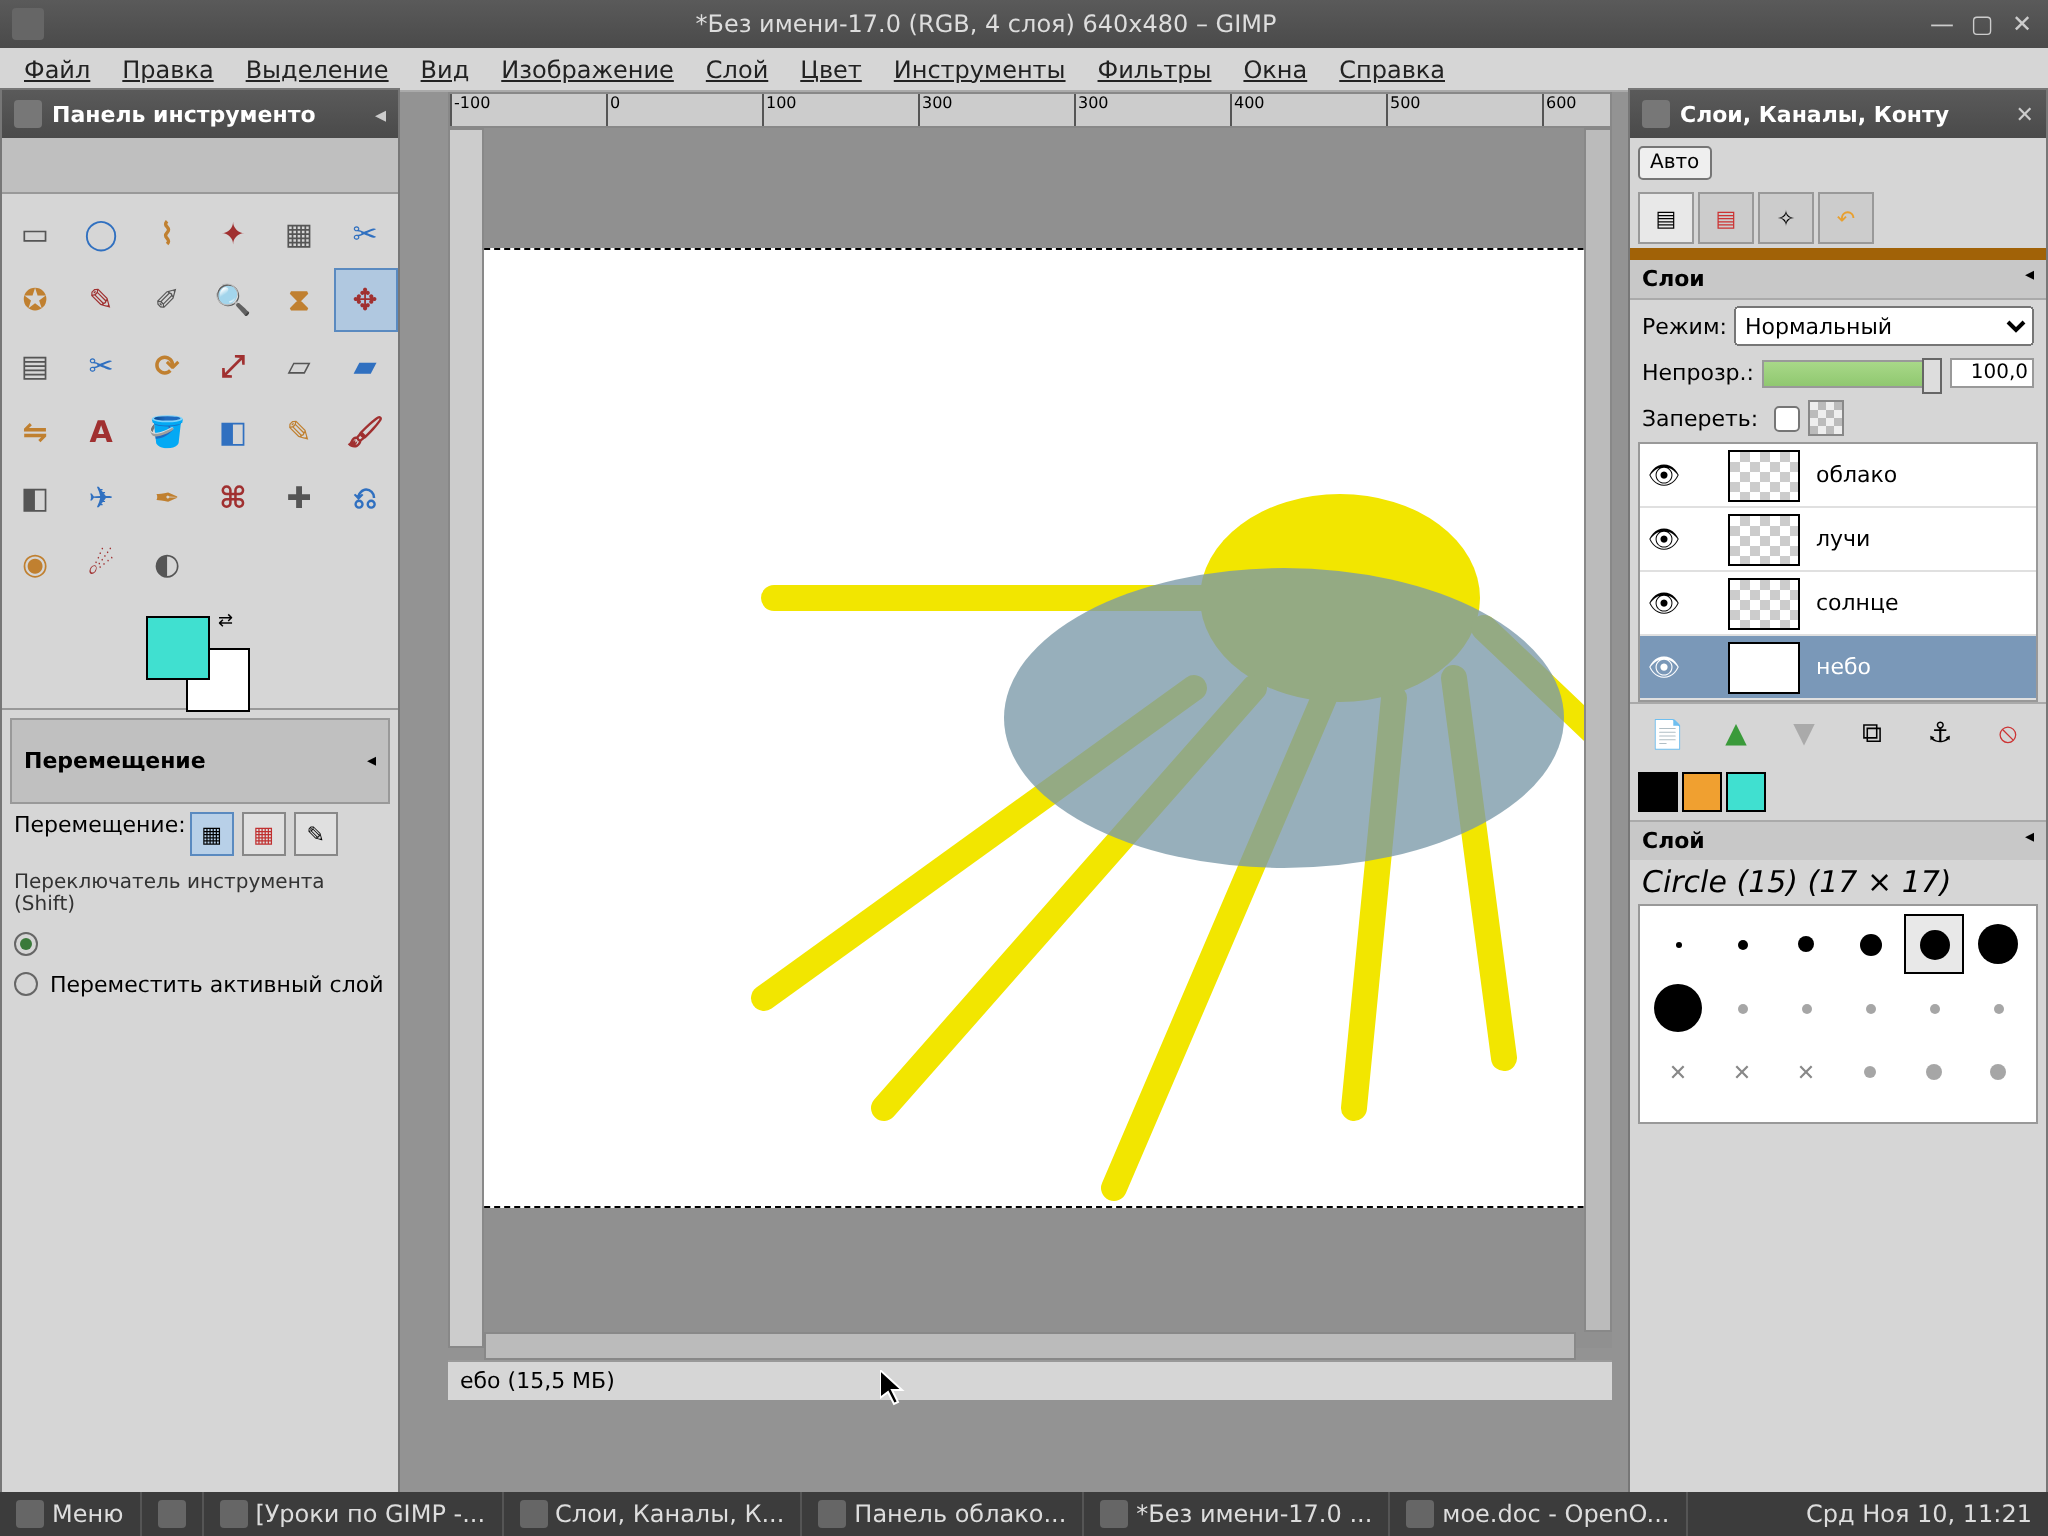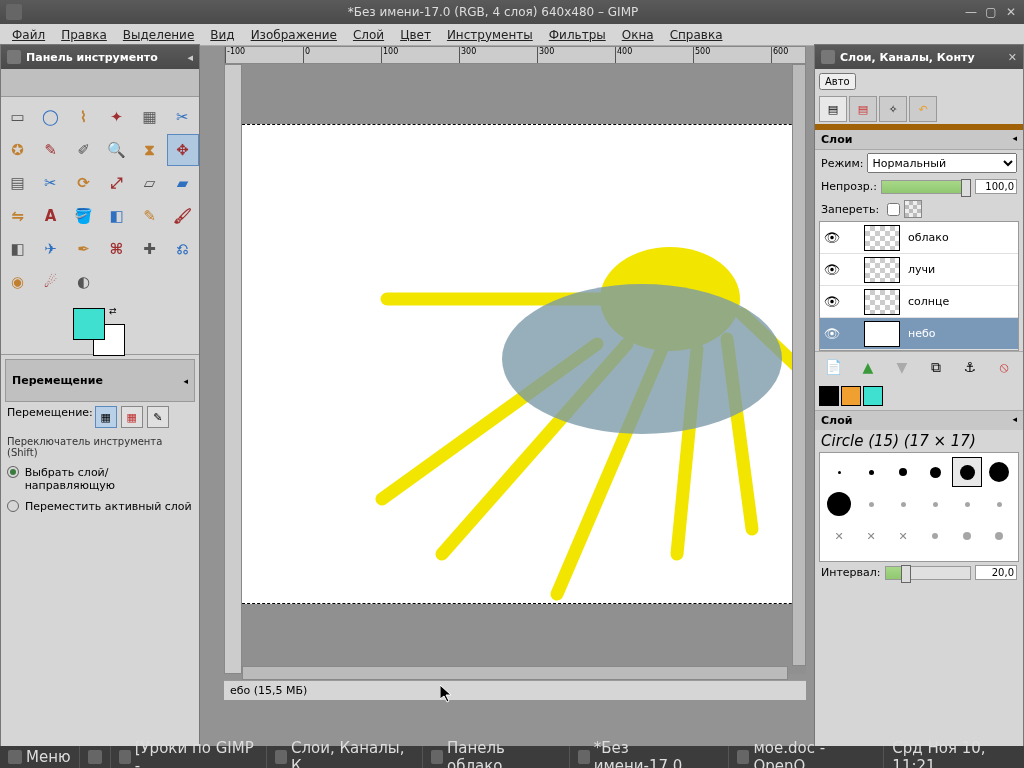--- a/index.html
+++ b/index.html
@@ -85,21 +85,21 @@
 .brushes-hdr{background:#c8c8c8;padding:3px 6px;font-weight:bold;font-size:11px;display:flex;border-top:1px solid #aaa;}
 .brushes-hdr .chev{margin-left:auto;font-size:9px;}
 .brush-name{padding:2px 6px;font-size:15px;font-style:italic;}
 .brush-grid{display:grid;grid-template-columns:repeat(6,30px);gap:2px;padding:4px;background:#fff;margin:0 4px;border:1px solid #999;height:110px;overflow:hidden;align-content:start;}
 .brush{width:30px;height:30px;display:flex;align-items:center;justify-content:center;cursor:pointer;border:1px solid transparent;}
 .brush.sel{border:1px solid #000;background:#e8e8e8;}
 .brush .dot{border-radius:50%;background:#000;}
 .interval-row{display:flex;align-items:center;padding:3px 6px;gap:4px;font-size:11px;}
 
 
-.taskbar{position:absolute;left:0;right:0;bottom:0;height:22px;background:#3c3c3c;display:flex;align-items:center;color:#ddd;font-size:15px;}
+.taskbar{position:absolute;left:0;right:0;bottom:0;height:22px;background:#3c3c3c;display:flex;align-items:center;color:#ddd;font-size:12px;}
 .taskbar .tb-item{padding:2px 8px;border-right:1px solid #555;display:flex;align-items:center;gap:4px;cursor:pointer;height:100%;}
 .taskbar .tb-icon{width:14px;height:14px;background:#666;border-radius:2px;}
 .taskbar .clock{margin-left:auto;padding:2px 8px;}
 
 .cursor-arrow{position:absolute;left:440px;top:685px;pointer-events:none;}
 </style>
 </head>
 <body>
 
 <div class="gimp-window">
@@ -287,21 +287,20 @@
       <span>Перемещение:</span>
       <span class="modeicon sel">▦</span>
       <span class="modeicon" style="color:#c03030">▦</span>
       <span class="modeicon">✎</span>
     </div>
     <div class="opt-row" style="font-size:10px;color:#333;">
       <span>Переключатель инструмента  (Shift)</span>
     </div>
     <div class="opt-row">
       <span class="radio on"></span>
-        <span>Выбрать слой/направляющую</span>
     </div>
     <div class="opt-row">
       <span class="radio"></span>
         <span>Переместить активный слой</span>
     </div>
   </div>
 </div>
 
 <div class="layers-dock">
   <div class="panel-title">
@@ -434,28 +433,20 @@
       <div class="brush">
         <div class="dot" style="width:6px;height:6px;opacity:0.35"></div>
       </div>
       <div class="brush">
         <div class="dot" style="width:8px;height:8px;opacity:0.35"></div>
       </div>
       <div class="brush">
         <div class="dot" style="width:8px;height:8px;opacity:0.35"></div>
       </div>
     </div>
-  <div class="interval-row">
-    <span>Интервал:</span>
-    <div class="opac-slider" style="flex:1">
-        <div class="fill" style="width:20%"></div>
-        <div class="thumb" style="left:18%"></div>
-      </div>
-    <span class="opac-val">20,0</span>
-  </div>
 </div>
 
 <div class="taskbar">
   <div class="tb-item">
       <div class="tb-icon"></div>
       <span>Меню</span>
     </div>
   <div class="tb-item">
       <div class="tb-icon"></div>
     </div>

